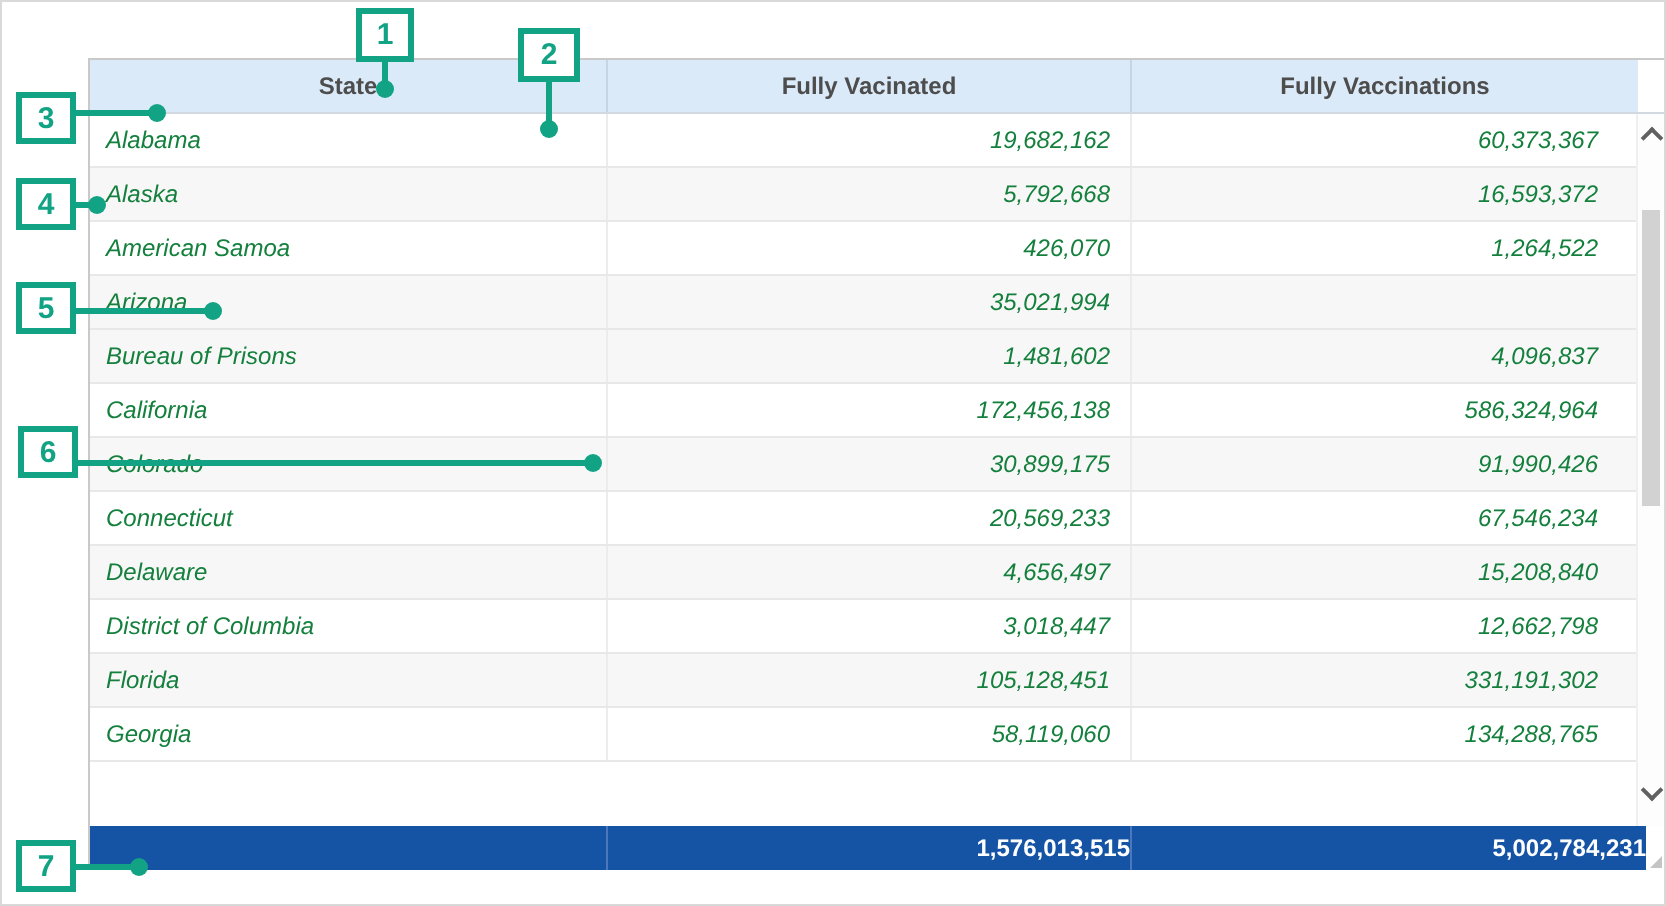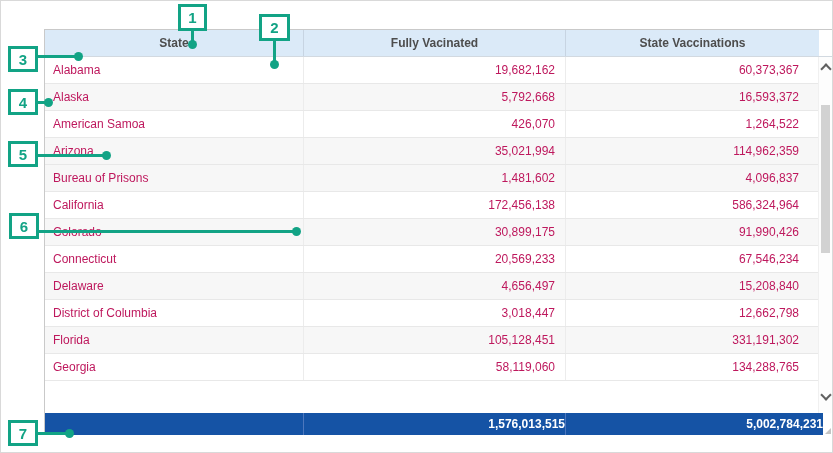--- a/index.html
+++ b/index.html
@@ -22,21 +22,21 @@
   .h-cell.c1{width:259px;border-right:1px solid #c7d4e2;}
   .h-cell.c2{width:262px;border-right:1px solid #c7d4e2;}
   .h-cell.c3{width:253px;}
   .h-corner{width:13px;background:#ffffff;}
 
   .body-area{display:flex;height:356px;}
   .rows{width:774px;}
   .row{display:flex;height:27px;border-bottom:1px solid #e8e8e8;box-sizing:border-box;background:#ffffff;}
   .row.alt{background:#f7f7f7;}
   .cell{
-    display:flex;align-items:center;font-size:12px;color:#be185d;box-sizing:border-box;
+    display:flex;align-items:center;font-size:12px;color:#15803d;box-sizing:border-box;font-style:italic;
   }
   .cell.c1{width:259px;padding-left:8px;border-right:1px solid #ececec;}
   .cell.c2{width:262px;justify-content:flex-end;padding-right:10px;border-right:1px solid #ececec;}
   .cell.c3{width:243px;justify-content:flex-end;padding-right:10px;}
 
   
   .scrollbar{position:relative;width:13px;border-left:1px solid #f0f0f0;background:#fdfdfd;}
   .sb-thumb{position:absolute;left:2px;top:48px;width:9px;height:148px;background:#d2d2d2;}
   .chev{position:absolute;left:3px;width:6px;height:6px;border-top:2px solid #606060;border-right:2px solid #606060;}
   .chev.up{top:8px;transform:rotate(-45deg);}
@@ -96,21 +96,21 @@
 </head>
 <body>
 
 <div class="canvas">
 
   <div class="table">
 
     <div class="header-row">
       <div class="h-cell c1">State</div>
       <div class="h-cell c2">Fully Vacinated</div>
-      <div class="h-cell c3">State Vaccinations</div>
+      <div class="h-cell c3">Fully Vaccinations</div>
       <div class="h-corner"></div>
     </div>
 
     <div class="body-area">
       <div class="rows">
           <div class="row">
     <div class="cell c1">Alabama</div>
     <div class="cell c2">19,682,162</div>
     <div class="cell c3">60,373,367</div>
   </div>
@@ -120,21 +120,20 @@
     <div class="cell c3">16,593,372</div>
   </div>
           <div class="row">
     <div class="cell c1">American Samoa</div>
     <div class="cell c2">426,070</div>
     <div class="cell c3">1,264,522</div>
   </div>
           <div class="row alt">
     <div class="cell c1">Arizona</div>
     <div class="cell c2">35,021,994</div>
-    <div class="cell c3">114,962,359</div>
   </div>
           <div class="row alt">
     <div class="cell c1">Bureau of Prisons</div>
     <div class="cell c2">1,481,602</div>
     <div class="cell c3">4,096,837</div>
   </div>
           <div class="row">
     <div class="cell c1">California</div>
     <div class="cell c2">172,456,138</div>
     <div class="cell c3">586,324,964</div>

